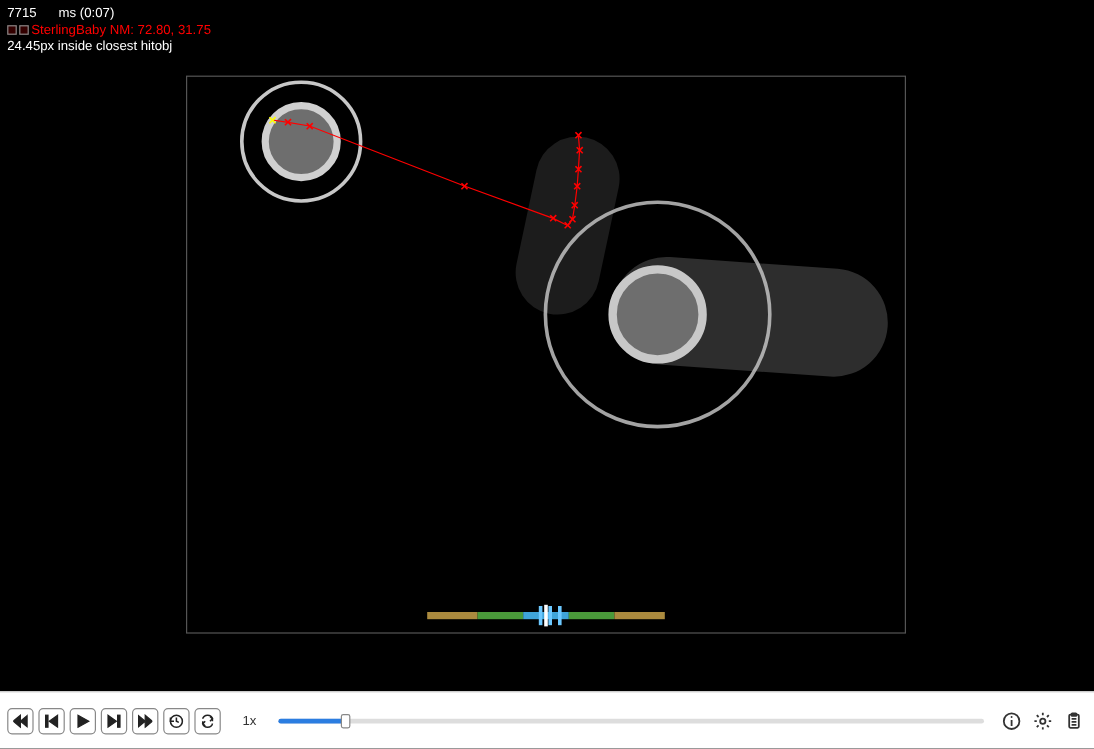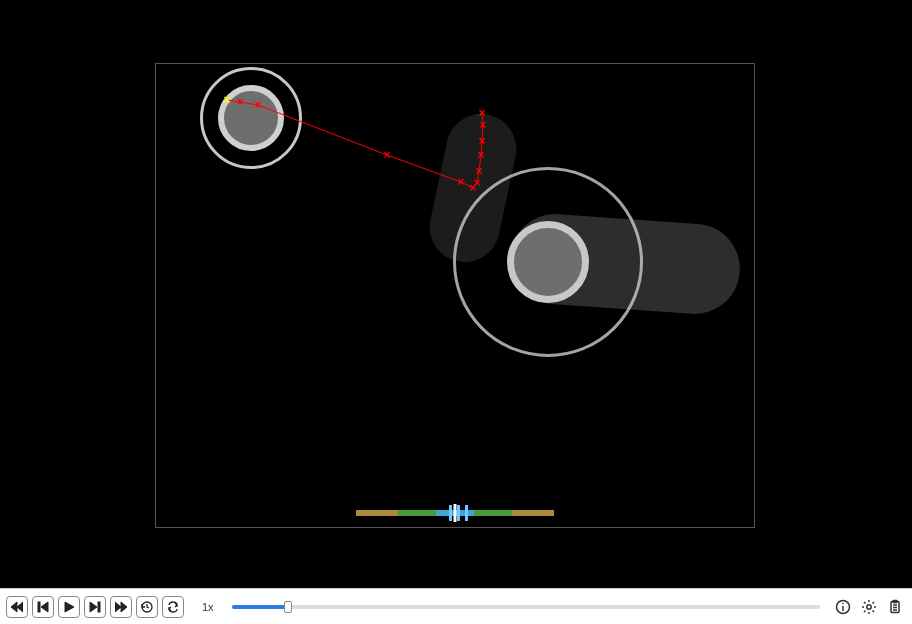--- a/index.html
+++ b/index.html
@@ -154,21 +154,21 @@
     height: 16px;
     background: #6cc8ff;
   }
   
   
   .controls {
     position: absolute;
     left: 0;
     bottom: 0;
     width: 912px;
-    height: 36px;
+    height: 48px;
     background: #fff;
     border-top: 1px solid #ccc;
     display: flex;
     align-items: center;
     padding: 0 6px;
     gap: 4px;
   }
   .ctrl-btn {
     width: 22px;
     height: 22px;
@@ -232,20 +232,33 @@
     justify-content: center;
     cursor: pointer;
   }
   .icon-btn svg { width: 16px; height: 16px; fill: none; stroke: #333; stroke-width: 1.5; }
 </style>
 </head>
 <body>
 
 <div class="viewport">
 
+  <div class="debug-text">
+    <div class="debug-line1">
+      <span>7715</span>
+      &nbsp;&nbsp;&nbsp;&nbsp;
+      <span>ms (0:07)</span>
+    </div>
+    <div class="debug-line2">
+      <span class="color-box"></span>
+      <span class="color-box"></span>
+      <span>SterlingBaby NM: 72.80, 31.75</span>
+    </div>
+    <div class="debug-line3">24.45px inside closest hitobj</div>
+  </div>
 
   <div class="playfield-border"></div>
 
   <div class="playfield">
 
     <div class="slider1-body"></div>
     <div class="slider2-body"></div>
 
     <div class="circle1-approach"></div>
     <div class="circle1-body"></div>

